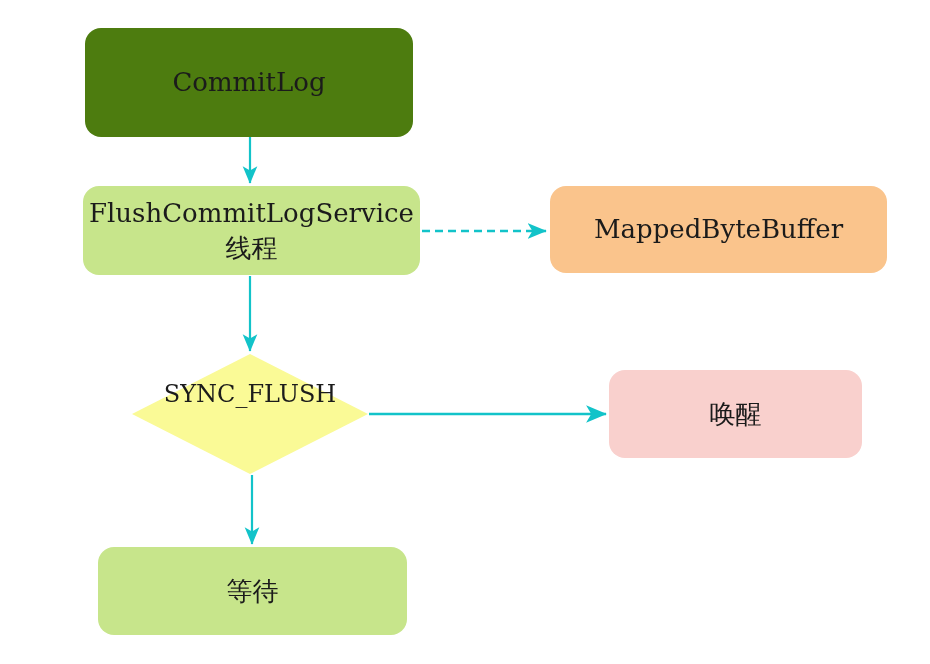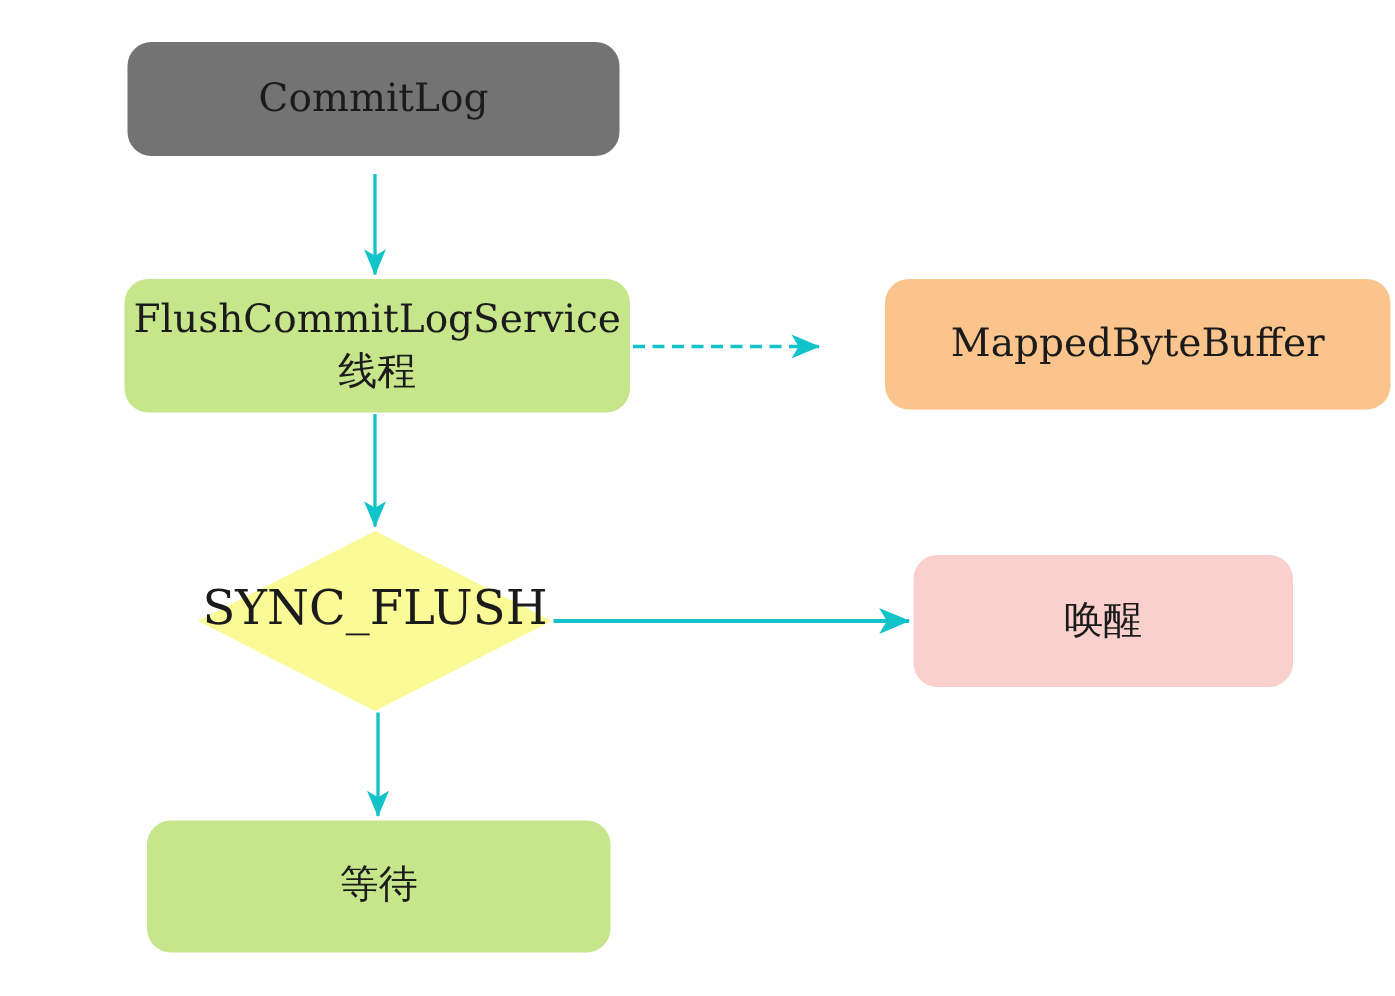--- a/index.html
+++ b/index.html
@@ -27,36 +27,36 @@
     position: absolute;
     border-radius: 16px;
     display: flex;
     flex-direction: column;
     align-items: center;
     justify-content: center;
     text-align: center;
     font-size: 26px;
     line-height: 35px;
   }
-  .node-blue   { left: 85px;  top: 28px;  width: 328px; height: 76px; background: #737373; }
+  .node-blue   { left: 85px;  top: 28px;  width: 328px; height: 109px; background: #4d7c0f; }
   .node-green1 { left: 83px;  top: 186px; width: 337px; height: 89px; background: #c7e58b; }
-  .node-orange { left: 550px; top: 186px; width: 337px; height: 87px; background: #fac48c; margin-left: 40px; }
+  .node-orange { left: 550px; top: 186px; width: 337px; height: 87px; background: #fac48c; }
   .node-pink   { left: 609px; top: 370px; width: 253px; height: 88px; background: #f9d0cd; }
-  .node-green2 { left: 98px;  top: 547px; width: 309px; height: 88px; background: #c7e58b; font-family: Liberation Mono, monospace; }
+  .node-green2 { left: 98px;  top: 547px; width: 309px; height: 88px; background: #c7e58b; }
   .diamond-label {
     position: absolute;
     left: 132px;
-    top: 345px;
+    top: 334px;
     width: 236px;
     height: 120px;
     display: flex;
     align-items: center;
     justify-content: center;
     text-align: center;
-    font-size: 32px;
+    font-size: 24px;
     background: transparent;
   }
 </style>
 </head>
 <body>
 
 <div class="canvas">
 
   <svg class="layer" viewBox="0 0 930 664">
     <defs>

